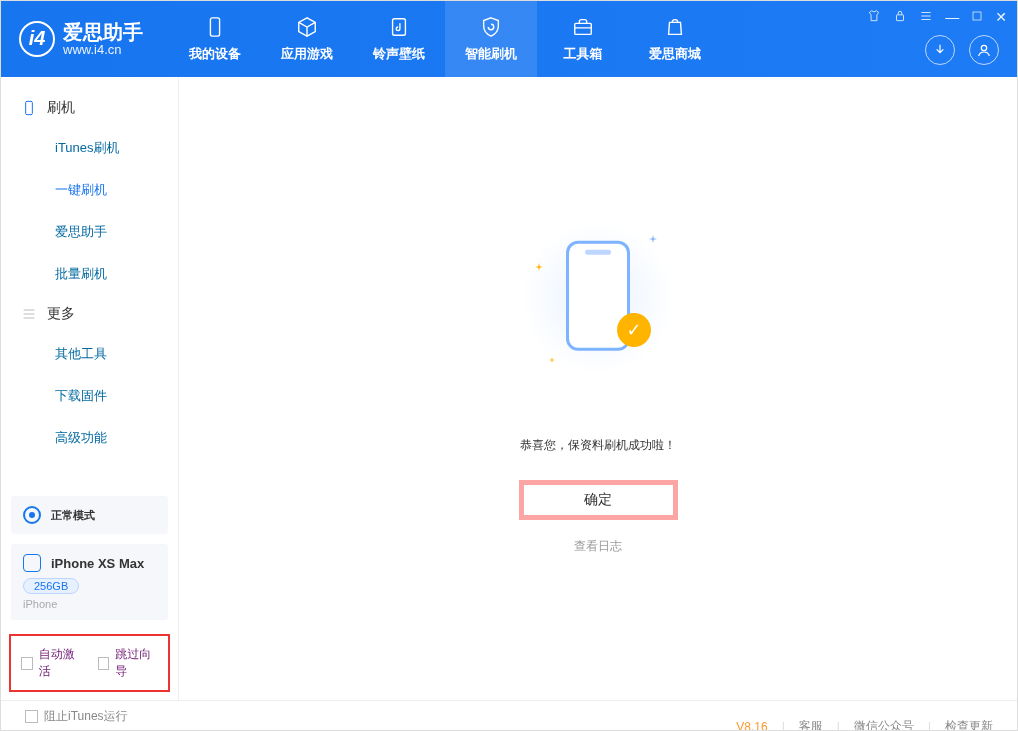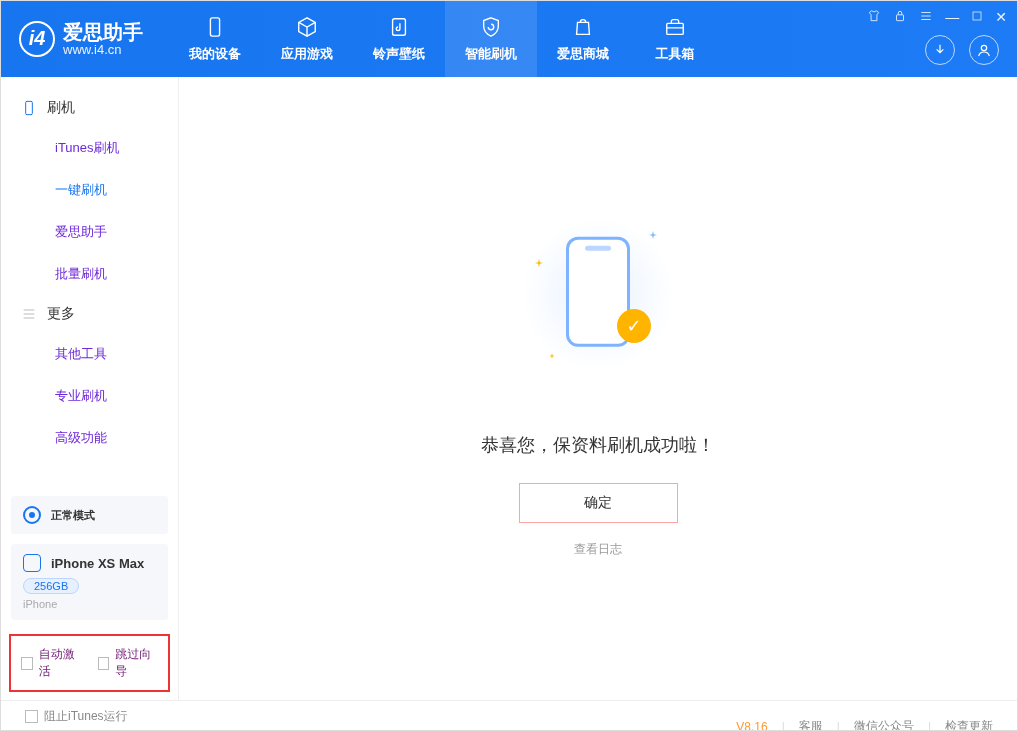--- a/index.html
+++ b/index.html
@@ -50,21 +50,21 @@
 
 .body { display: flex; height: calc(731px - 76px - 32px); }
 .sidebar { width: 178px; border-right: 1px solid #eee; display:flex; flex-direction:column; }
 .side-scroll { flex: 1; overflow:auto; padding-top: 12px; }
 
 .side-section-title {
   display: flex; align-items:center; gap: 10px;
   padding: 10px 20px; font-size: 14px; color: #333; font-weight: 500;
 }
 .side-item {
-  padding: 12px 20px 12px 54px; font-size: 13px; color: #6d28d9; cursor: pointer;
+  padding: 12px 20px 12px 54px; font-size: 13px; color: #0369a1; cursor: pointer;
 }
 .side-item.active { color: #1875f0; }
 
 .device-cards { padding: 10px; display:flex; flex-direction:column; gap:10px; }
 .card {
   background: #f5f7fb; border-radius: 3px; padding: 10px 12px;
 }
 .card-row { display:flex; align-items:center; gap:10px; }
 .mode-dot {
   width: 18px; height: 18px; border-radius:50%; border:2px solid #1875f0;
@@ -102,23 +102,23 @@
 .check-badge {
   position:absolute; right:22px; bottom:26px; width:34px;height:34px;border-radius:50%;
   background:#ffb400; display:flex;align-items:center;justify-content:center; color:#fff; font-size:18px;
 }
 .spark { position:absolute; width:6px;height:6px; }
 .spark.s1 { left:12px; top:40px; }
 .spark.s2 { right:18px; top:12px; }
 .spark.s3 { left:26px; bottom:10px; }
 .spark svg { display:block; }
 
-.success-text { font-size: 18px; color:#333; margin-bottom: 26px; margin-top: 44px; }
+.success-text { font-size: 12px; color:#333; margin-bottom: 26px; margin-top: 44px; }
 .ok-btn {
-  width:159px;height:40px;border:1px solid #fca5a5;background:#fff;font-size:14px;color:#333;cursor:pointer;
+  width:159px;height:40px;border:5px solid #fca5a5;background:#fff;font-size:14px;color:#333;cursor:pointer;
 }
 .log-link { margin-top:18px; font-size:12px; color:#999; cursor:pointer; }
 
 
 .footer {
   height:32px; border-top:1px solid #eee; display:flex; align-items:center;
   padding:0 24px; font-size:12px; color:#888;
 }
 .footer .chk { color:#888; }
 .footer-right { margin-left:auto; display:flex; align-items:center; gap:14px;margin-top:20px; }
@@ -172,34 +172,34 @@
           <svg class="small-svg" viewBox="0 0 24 24" fill="none" stroke="#fff" stroke-width="1.5">
             <path d="M12 2l8 3v6c0 5-3.5 9-8 11-4.5-2-8-6-8-11V5z"></path>
             <path d="M9 12a3 3 0 1 0 3-3"></path>
           </svg>
         </span>
       <span>智能刷机</span>
     </div>
     <div class="tab">
       <span class="tab-icon">
           <svg class="small-svg" viewBox="0 0 24 24" fill="none" stroke="#fff" stroke-width="1.5">
+            <rect x="3" y="8" width="18" height="12" rx="1"></rect>
+            <path d="M8 8V6a2 2 0 0 1 2-2h4a2 2 0 0 1 2 2v2M3 13h18"></path>
+          </svg>
+        </span>
+      <span>工具箱</span>
+    </div>
+    <div class="tab">
+      <span class="tab-icon">
+          <svg class="small-svg" viewBox="0 0 24 24" fill="none" stroke="#fff" stroke-width="1.5">
             <path d="M6 7h12l1 13H5z"></path>
             <path d="M9 7a3 3 0 0 1 6 0"></path>
           </svg>
         </span>
       <span>爱思商城</span>
-    </div>
-    <div class="tab">
-      <span class="tab-icon">
-          <svg class="small-svg" viewBox="0 0 24 24" fill="none" stroke="#fff" stroke-width="1.5">
-            <rect x="3" y="8" width="18" height="12" rx="1"></rect>
-            <path d="M8 8V6a2 2 0 0 1 2-2h4a2 2 0 0 1 2 2v2M3 13h18"></path>
-          </svg>
-        </span>
-      <span>工具箱</span>
     </div>
   </div>
 
   <div class="win-controls">
     <span><svg width="14" height="14" viewBox="0 0 24 24" fill="none" stroke="#fff" stroke-width="1.5">
           <path d="M4 6l4-3 4 2 4-2 4 3-3 4v10H7V10z"></path>
         </svg></span>
     <span><svg width="14" height="14" viewBox="0 0 24 24" fill="none" stroke="#fff" stroke-width="1.5">
           <rect x="6" y="10" width="12" height="10" rx="1"></rect>
           <path d="M9 10V7a3 3 0 0 1 6 0v3"></path>
@@ -243,21 +243,21 @@
       <div class="side-item">爱思助手</div>
       <div class="side-item">批量刷机</div>
 
       <div class="side-section-title">
         <svg width="16" height="16" viewBox="0 0 24 24" fill="none" stroke="#bbb" stroke-width="1.5">
             <path d="M4 6h16M4 12h16M4 18h16"></path>
           </svg>
         <span>更多</span>
       </div>
       <div class="side-item">其他工具</div>
-      <div class="side-item">专业刷机</div>
+      <div class="side-item">下载固件</div>
       <div class="side-item">高级功能</div>
     </div>
 
     <div class="device-cards">
       <div class="card">
         <div class="card-row">
           <span class="mode-dot"></span>
           <span class="card-title">正常模式</span>
         </div>
       </div>

